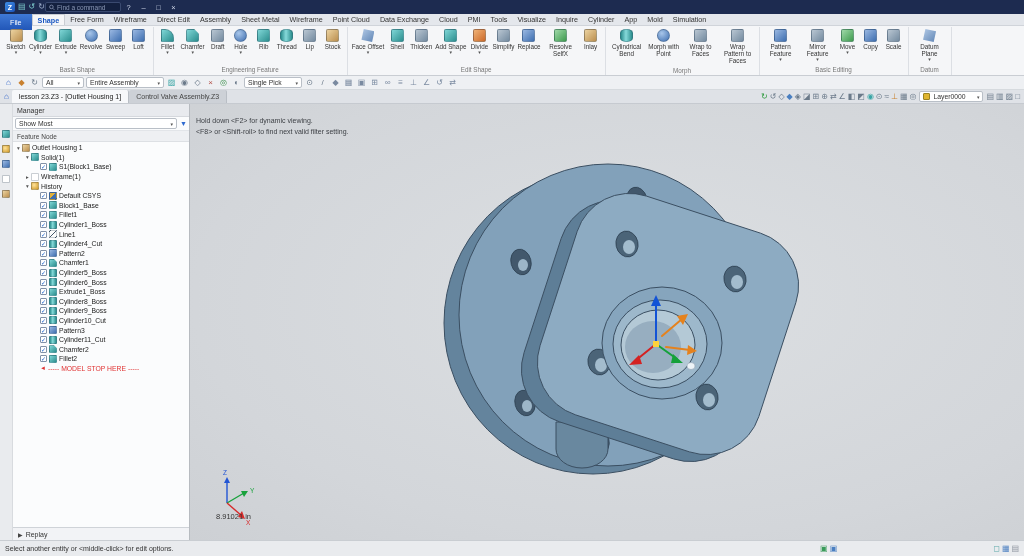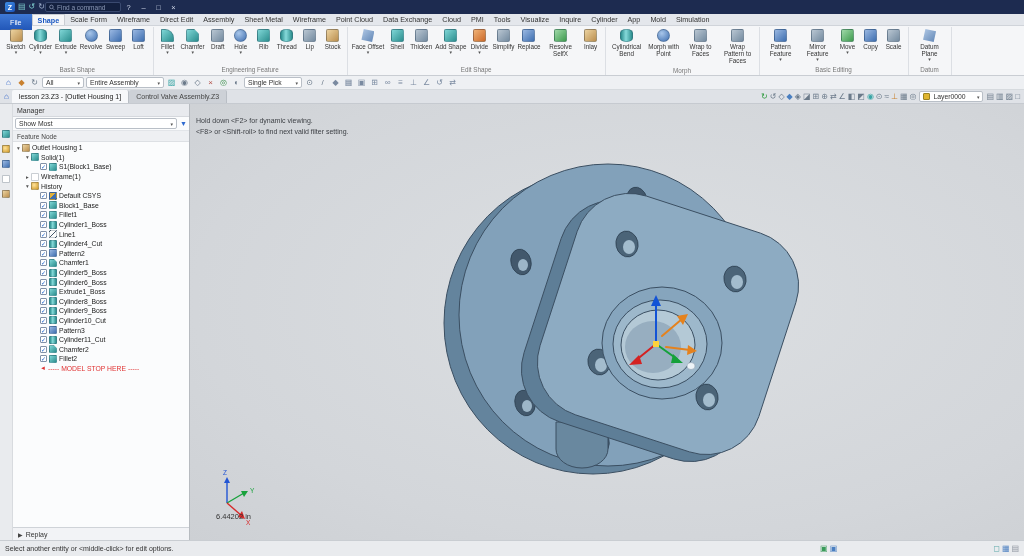--- a/index.html
+++ b/index.html
@@ -128,21 +128,21 @@
       <span class="win-btn">–</span>
       <span class="win-btn">□</span>
       <span class="win-btn">×</span>
     </div>
 </div>
 
 <div class="menubar">
 
 <div class="menu-item file">File</div>
     <div class="menu-item active">Shape</div>
-    <div class="menu-item ">Scale Form</div>
+    <div class="menu-item ">Free Form</div>
     <div class="menu-item ">Wireframe</div>
     <div class="menu-item ">Direct Edit</div>
     <div class="menu-item ">Assembly</div>
     <div class="menu-item ">Sheet Metal</div>
     <div class="menu-item ">Wireframe</div>
     <div class="menu-item ">Point Cloud</div>
     <div class="menu-item ">Data Exchange</div>
     <div class="menu-item ">Cloud</div>
     <div class="menu-item ">PMI</div>
     <div class="menu-item ">Tools</div>
@@ -773,21 +773,21 @@
         <polygon points="55,415 48,413 52,407" fill="#d62b2b" stroke="none"></polygon>
         <text x="33" y="371" font-size="6.5" fill="#2255d4" stroke="none">Z</text>
         <text x="60" y="389" font-size="6.5" fill="#19a23c" stroke="none">Y</text>
         <text x="56" y="421" font-size="6.5" fill="#d62b2b" stroke="none">X</text>
       </g>
     </svg>
     <div class="hint">
       <div>Hold down &lt;F2&gt; for dynamic viewing.</div>
       <div>&lt;F8&gt; or &lt;Shift-roll&gt; to find next valid filter setting.</div>
     </div>
-    <div class="measure">6.44202 in</div>
+    <div class="measure">8.91021 in</div>
   </div>
 </div>
 
 <div class="statusbar">
   <span>Select another entity or &lt;middle-click&gt; for edit options.</span>
   <span class="sb-right">
     <span class="ic-list">
 
     <span class="sb-ic" style="color: rgb(58, 155, 90);">▣</span>
         <span class="sb-ic" style="color: rgb(74, 127, 193);">▣</span>

